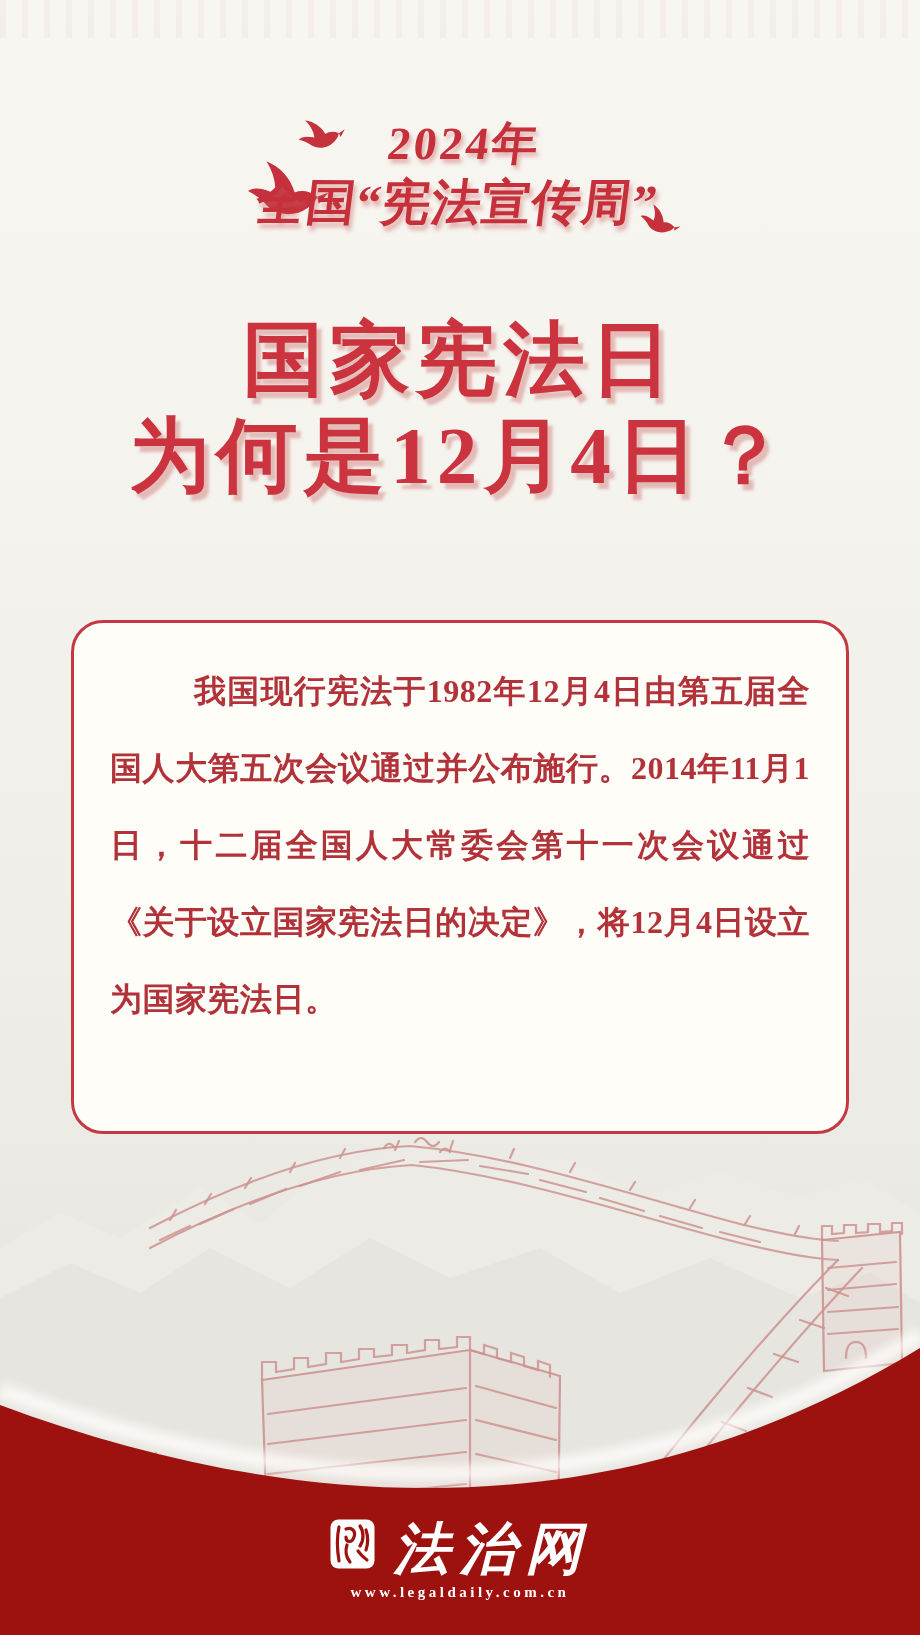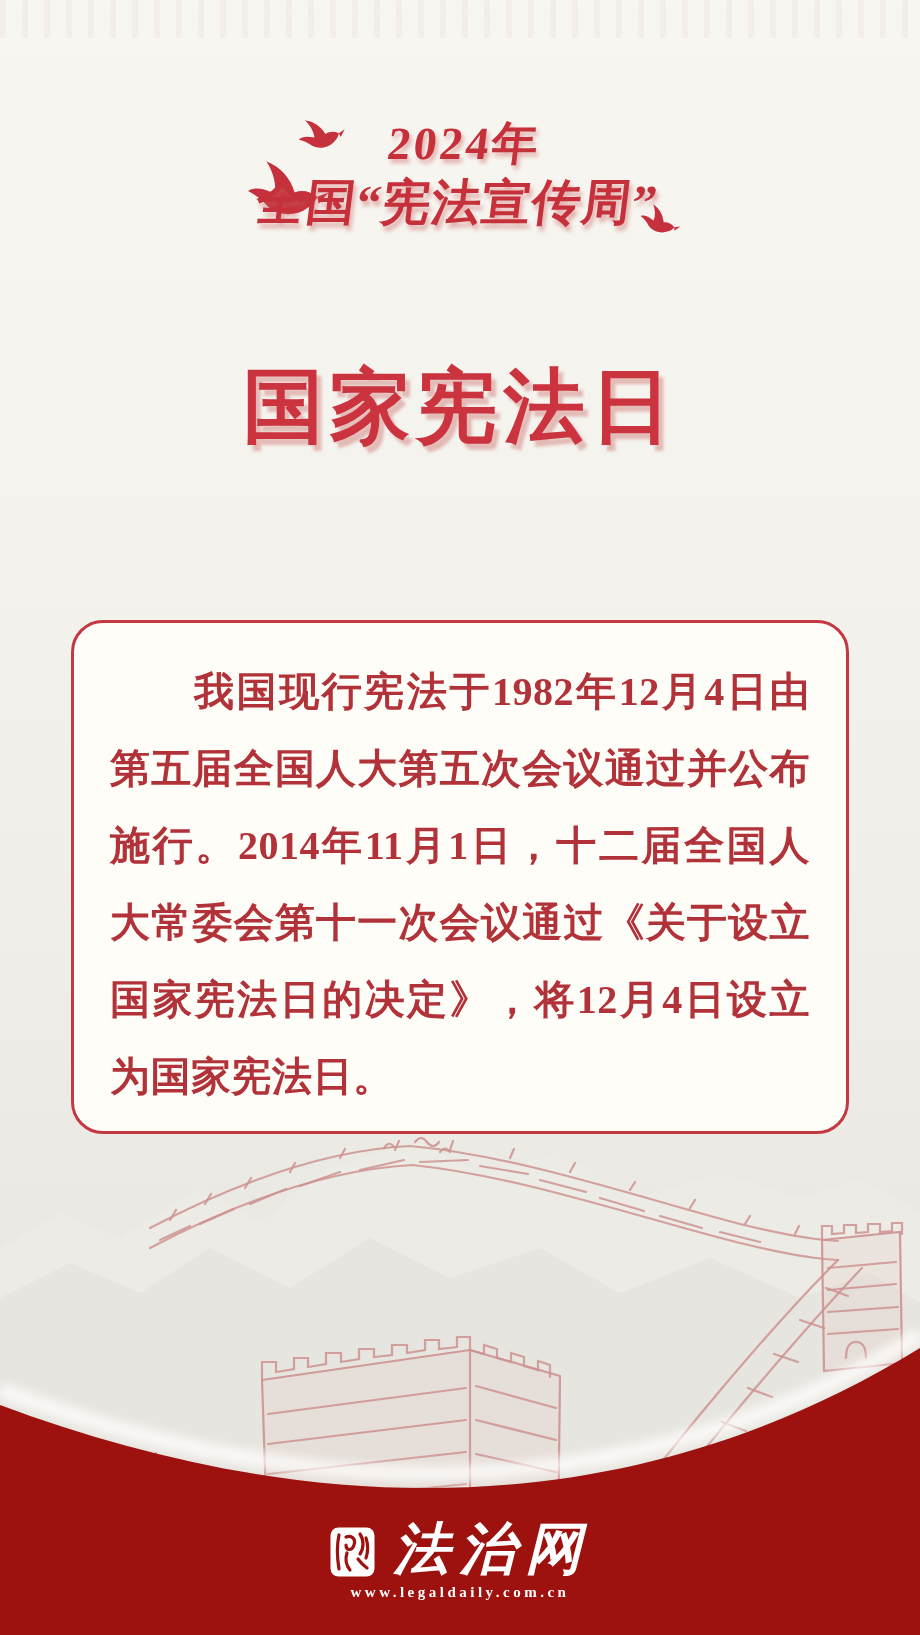--- a/index.html
+++ b/index.html
@@ -23,44 +23,44 @@
     font-size:49px;font-weight:bold;letter-spacing:1px;line-height:58px;margin-top:4px;
     text-shadow:3px 5px 4px rgba(200,90,90,.45);
   }
   .dove{position:absolute;fill:#c5313c;}
   .dove-top{left:298px;top:114px;width:48px;height:40px;transform:rotate(-14deg);}
   .dove-left{left:248px;top:154px;width:82px;height:74px;}
   .dove-right{left:640px;top:204px;width:42px;height:34px;transform:rotate(14deg) scaleY(.95);}
   
   .main-title{position:absolute;left:0;top:312px;width:920px;text-align:center;
     color:#cb333f;font-weight:bold;font-size:81px;line-height:96px;letter-spacing:6px;
-    text-shadow:5px 6px 3px rgba(210,130,125,.5);margin-top:47px;}
+    text-shadow:5px 6px 3px rgba(210,130,125,.5);}
   
   .body-card{
     position:absolute;left:71px;top:620px;width:778px;height:514px;box-sizing:border-box;
     border:3px solid #c43842;border-radius:32px;background:#fffdf8;
   }
   .body-card p{
     margin:30px 36px 0 36px;color:#b13239;font-weight:bold;
-    font-size:40px;line-height:77px;letter-spacing:.5px;
+    font-size:32px;line-height:77px;letter-spacing:.5px;
     text-indent:84px;text-align:justify;word-break:break-all;
   }
   
   .wall-svg{position:absolute;left:0;top:1128px;width:920px;height:507px;}
   .wall-stroke{stroke:#cc9391;stroke-width:2.2;fill:none;opacity:.85;stroke-linecap:round;}
   .wall-fill{fill:rgba(222,178,175,.16);stroke:#cc9391;stroke-width:2.2;opacity:.9;}
   .ridge{fill:#e7e5df;}
   .ridge2{fill:#edebe5;}
   
   .footer-svg{position:absolute;left:0;top:1280px;width:920px;height:355px;}
   .footer-rim{stroke:rgba(255,255,255,.7);stroke-width:16;fill:none;filter:blur(5px);}
   .footer-red{fill:#9d120f;}
   
   .footer-logo{position:absolute;left:0;top:1518px;width:920px;text-align:center;color:#ffffff;}
-  .logo-row{display:flex;align-items:flex-end;justify-content:center;gap:18px;}
+  .logo-row{display:flex;align-items:flex-start;justify-content:center;gap:18px;}
   .seal{width:47px;height:52px;}
   .site-name{
     font-size:56px;font-weight:bold;font-style:italic;letter-spacing:10px;line-height:60px;
     font-family:"DejaVu Serif","Liberation Serif",serif;
   }
   .site-url{
     margin-top:6px;font-size:15px;font-weight:bold;letter-spacing:3.5px;
     font-family:"Liberation Serif","DejaVu Serif",serif;
   }
 </style>
@@ -125,20 +125,21 @@
 
   <div class="header-logo">
     <div class="header-inner">
       <div class="header-year">2024年</div>
       <div class="header-campaign">全国“宪法宣传周”</div>
     </div>
   </div>
 
   <div class="main-title">
     <div>国家宪法日</div>
+    <div>为何是12月4日？</div>
   </div>
 
   <div class="body-card">
     <p>我国现行宪法于1982年12月4日由第五届全国人大第五次会议通过并公布施行。2014年11月1日，十二届全国人大常委会第十一次会议通过《关于设立国家宪法日的决定》，将12月4日设立为国家宪法日。</p>
   </div>
 
   <div class="footer-logo">
     <div class="logo-row">
       <svg class="seal" viewBox="0 0 47 52" aria-hidden="true">
         <rect x="1.5" y="1.5" width="44" height="49" rx="8" fill="#ffffff"></rect>

